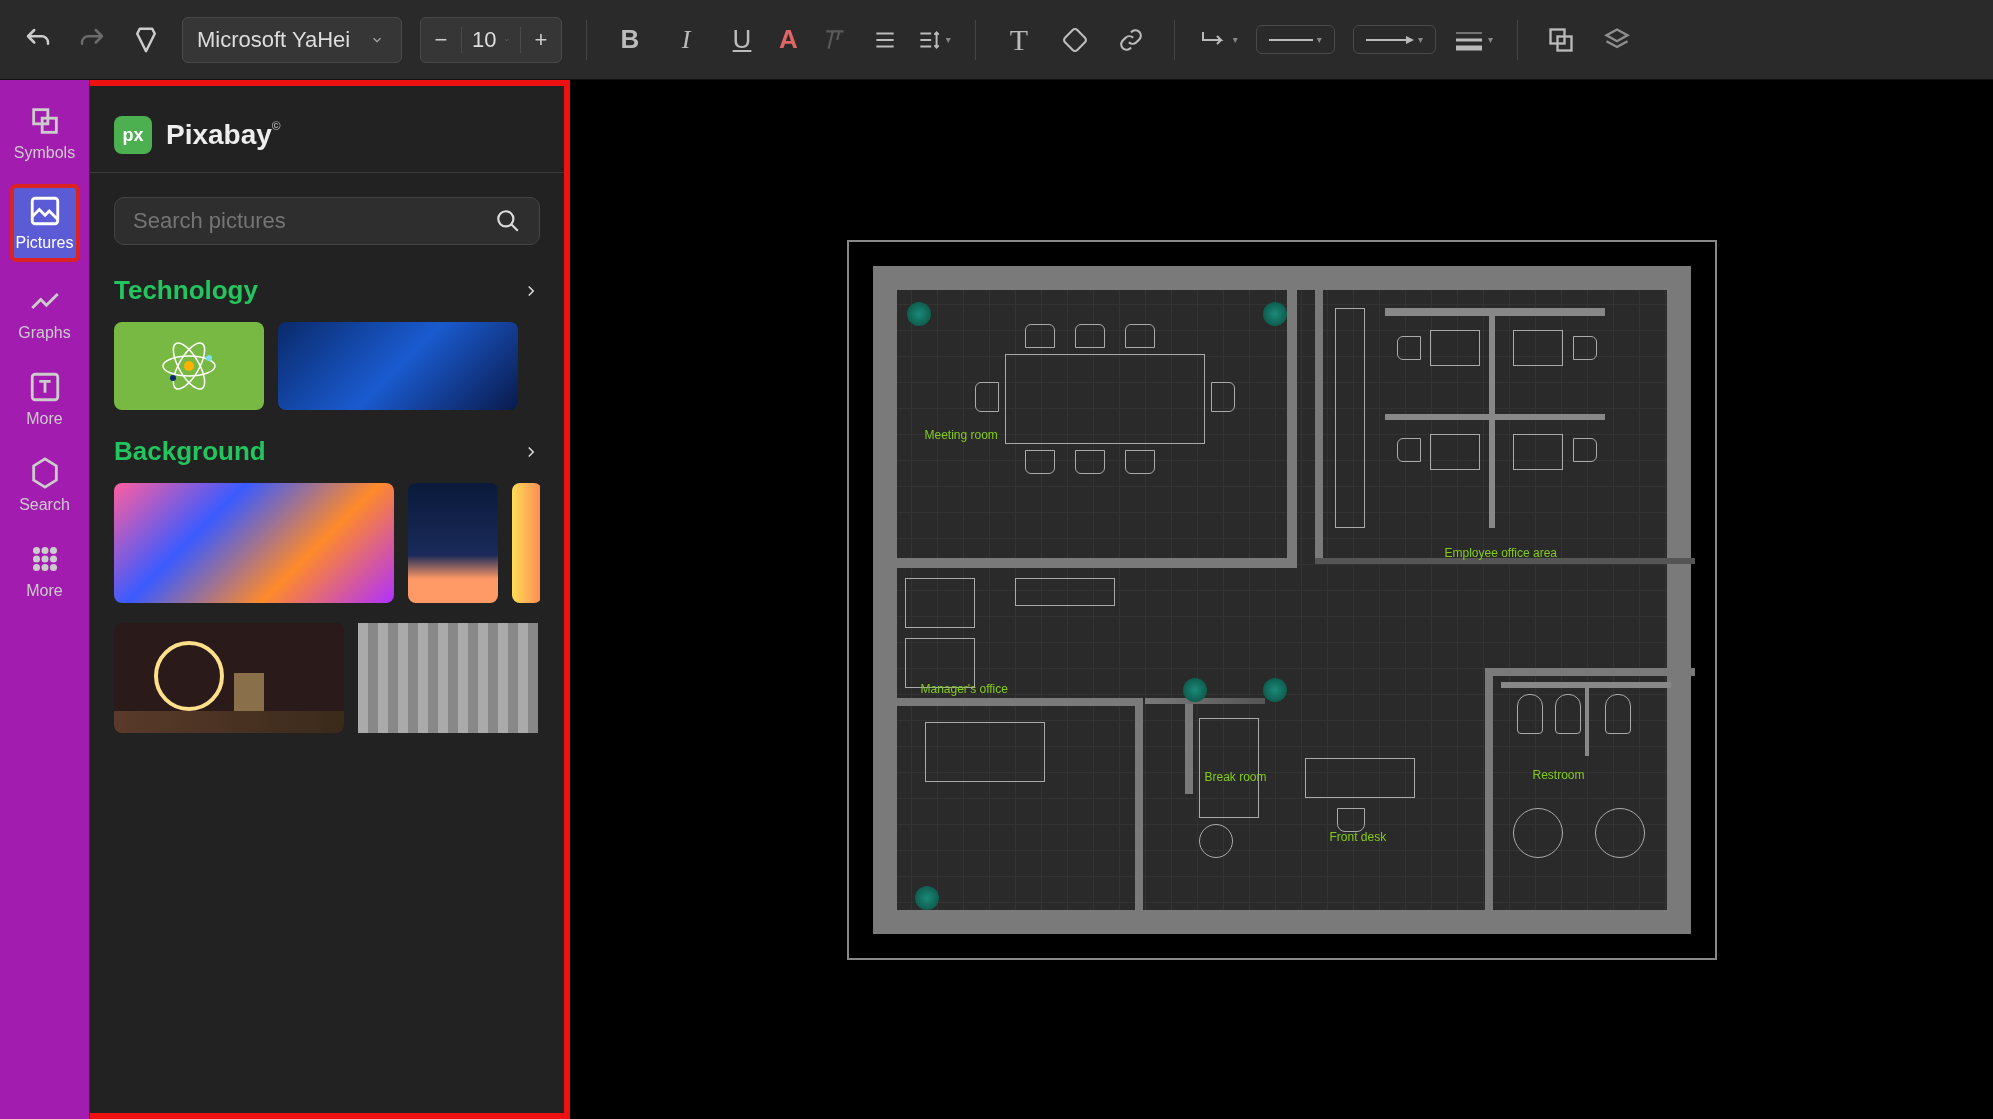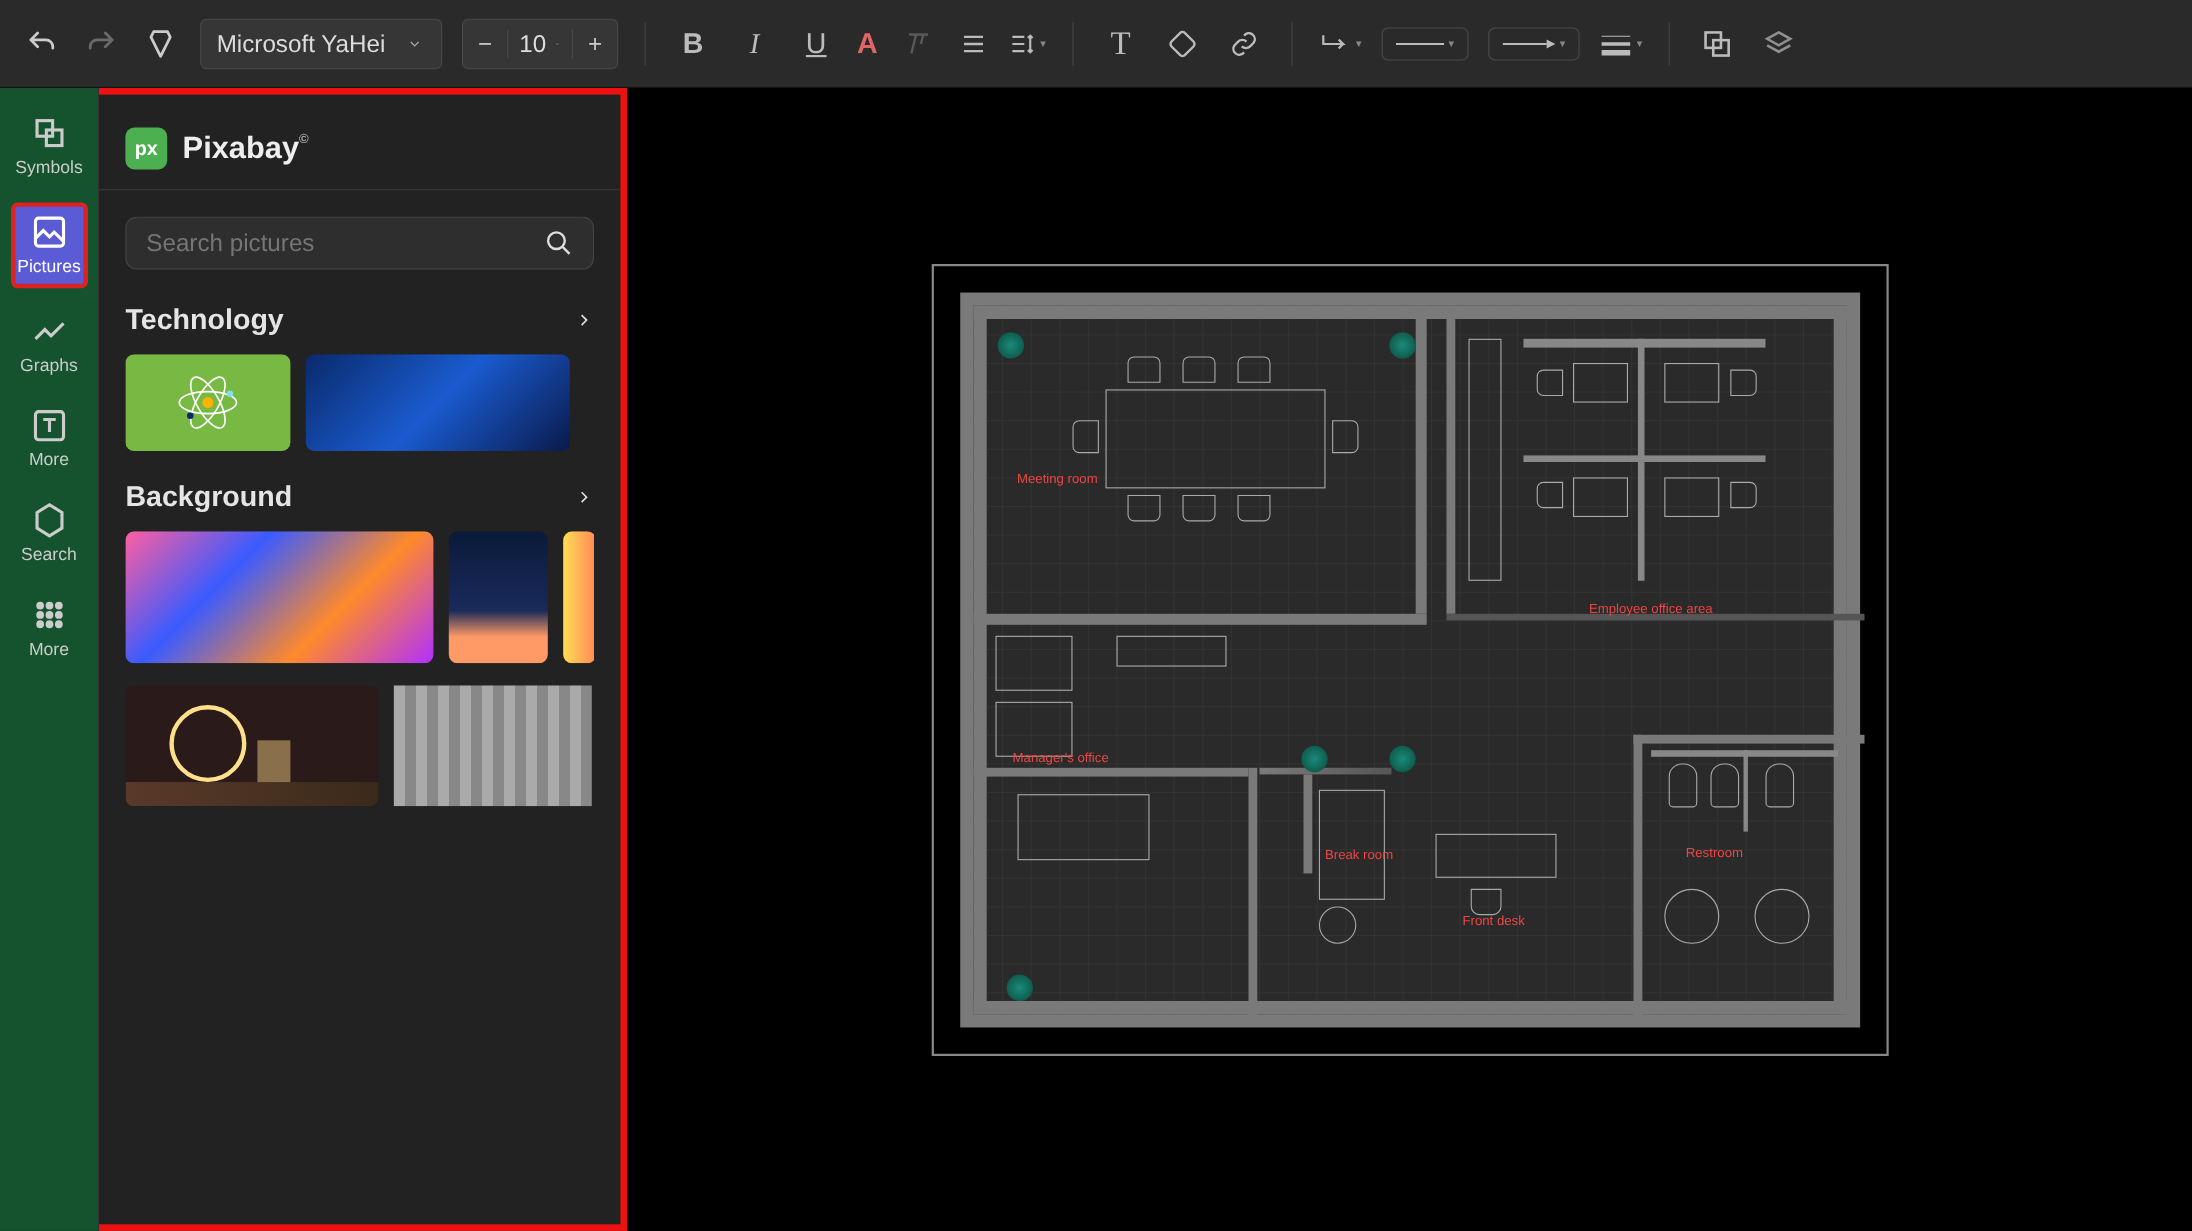--- a/index.html
+++ b/index.html
@@ -73,21 +73,21 @@
   
   .main {
     flex: 1;
     display: flex;
     background: #000;
     overflow: hidden;
   }
   
   .left-rail {
     width: 90px;
-    background: #14532d;
+    background: #a21caf;
     display: flex;
     flex-direction: column;
     align-items: center;
     padding-top: 18px;
     gap: 16px;
     border-right: 1px solid #333;
   }
   .rail-item {
     width: 70px;
     display: flex; flex-direction: column; align-items: center;
@@ -143,21 +143,21 @@
   .search-wrap input {
     flex: 1; background: none; border: none; outline: none;
     color: #ddd; font-size: 22px;
   }
   .search-wrap .sico { color: #ccc; }
   .cat-section { padding: 0 24px 20px 24px; }
   .cat-head {
     display: flex; justify-content: space-between; align-items: center;
     margin: 6px 0 16px 0;
   }
-  .cat-title { font-size: 26px; font-weight: 700; color: #e5e5e5; }
+  .cat-title { font-size: 26px; font-weight: 700; color: #22c55e; }
   .cat-arrow { color: #ccc; cursor: pointer; }
   .thumbs { display: flex; gap: 14px; overflow: hidden; }
   .thumb { height: 88px; border-radius: 8px; flex-shrink: 0; }
   .t-tech1 { width: 150px; background: #78b944; display:flex; align-items:center; justify-content:center; }
   .t-tech2 { width: 240px; background: linear-gradient(135deg,#0a2a6b,#1a5bd0,#0a1a4b); }
   .t-bg1 { width: 280px; background: linear-gradient(135deg,#ff5ea0,#3a5bff,#ff8a2a,#b030ff); }
   .t-bg2 { width: 90px; background: linear-gradient(to top,#ff9966 20%,#1a2a5a 40%,#0a1a3a); }
   .t-bg3 { width: 30px; background: linear-gradient(90deg,#ffdd55,#ff8855); }
   .t-arch1 { width: 230px; background: #2a1a1a; position: relative; overflow: hidden; }
   .t-arch2 { width: 180px; background: linear-gradient(#bbb,#888); }
@@ -185,21 +185,21 @@
   .grid {
     position: absolute; inset: 0;
     background-image:
       linear-gradient(#333 1px, transparent 1px),
       linear-gradient(90deg, #333 1px, transparent 1px);
     background-size: 26px 26px;
   }
   .wall { position: absolute; background: #7a7a7a; }
   .room-label {
     position: absolute;
-    color: #ef4444; font-size: 12px;
+    color: #84cc16; font-size: 12px;
     white-space: nowrap;
   }
   .furn {
     position: absolute;
     border: 1.5px solid #aaa;
     background: rgba(0,0,0,0);
   }
   .plant {
     position: absolute; width: 24px; height: 24px;
     background: radial-gradient(circle,#1a8a7a,#0a4a3a);

